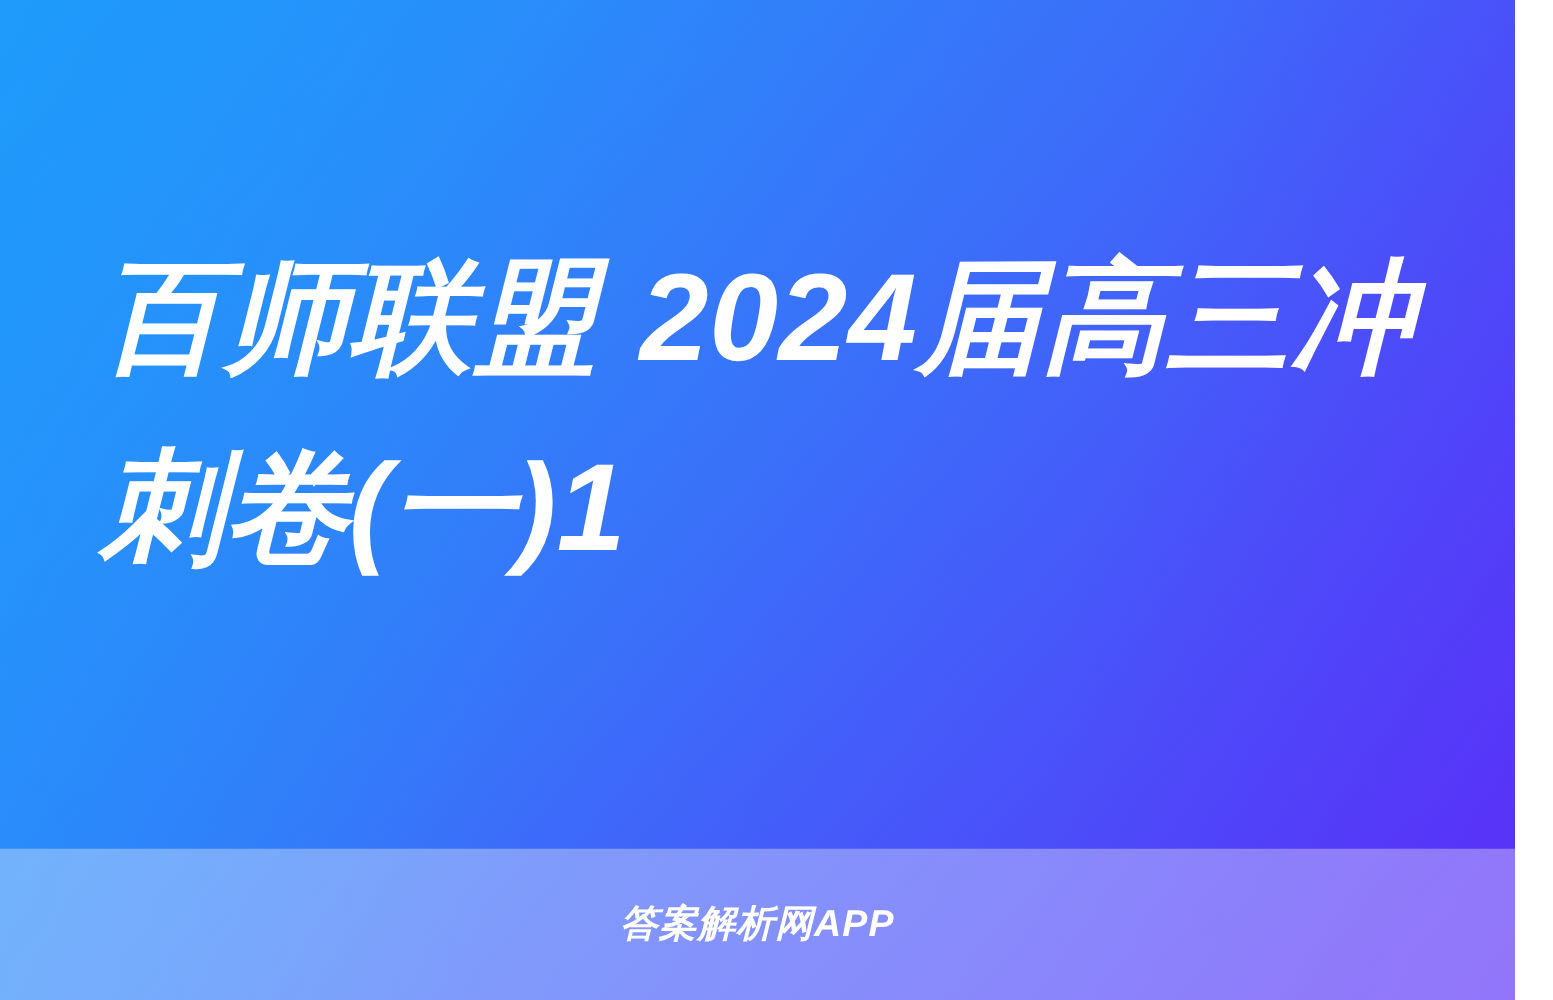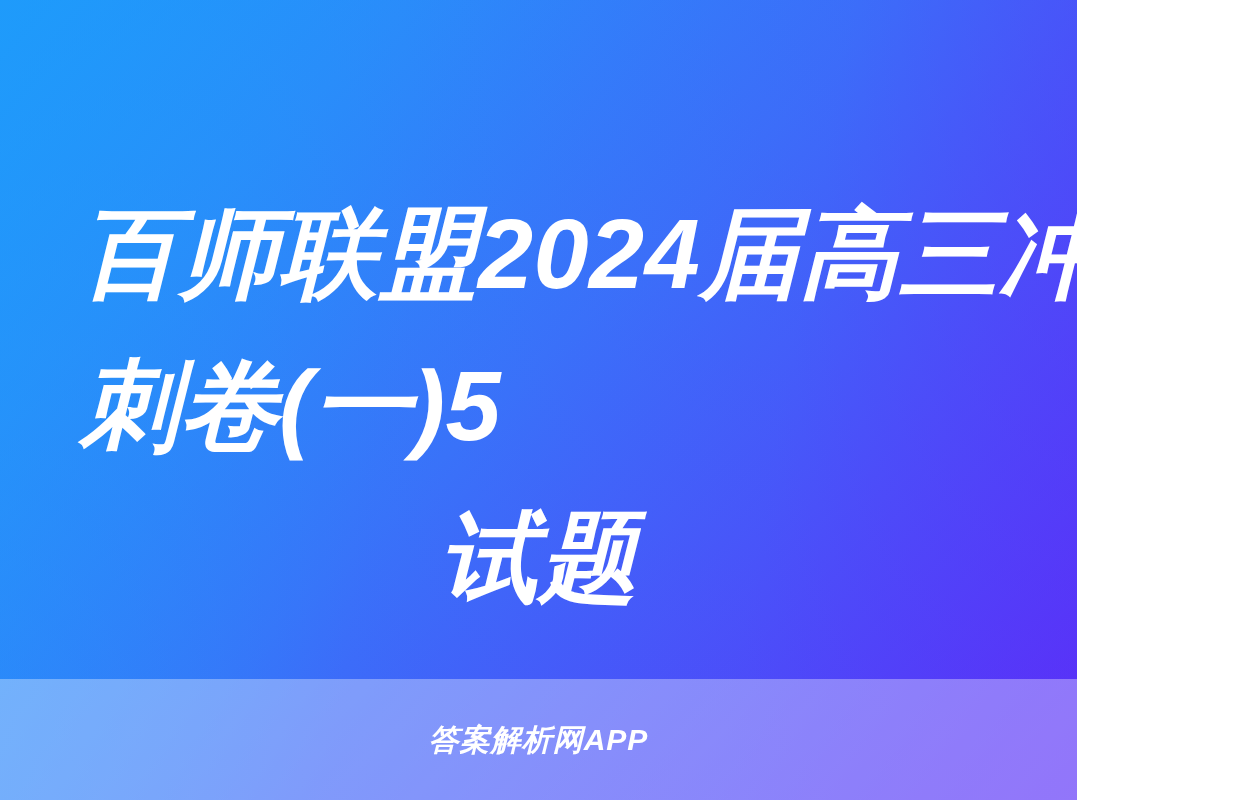--- a/index.html
+++ b/index.html
@@ -9,21 +9,21 @@
     background: #ffffff;
   }
 
   body {
     font-family: "Liberation Sans", "DejaVu Sans", sans-serif;
   }
 
   
   .poster {
     position: relative;
-    width: 1077px;
+    width: 1212px;
     height: 800px;
     overflow: hidden;
     background: linear-gradient(135deg,
                 #1e9bfb 0%,
                 #2b8cfa 22%,
                 #3a72f9 48%,
                 #4a52f9 72%,
                 #5a2ef8 100%);
   }
 
@@ -105,26 +105,23 @@
 <div class="poster">
 
   <div class="title-block">
 
     <div class="title-line stretch">
       <span>百师联盟</span>
       <span>2024届高三冲</span>
     </div>
 
     <div class="title-line stretch">
-      <span>刺卷(一)5</span>
+      <span>刺卷(一)1</span>
     </div>
 
-    <div class="title-line center">
-      <span>试题</span>
-    </div>
 
   </div>
 
   <div class="footer-bar">
     <div class="footer-text">答案解析网APP</div>
   </div>
 
 </div>
 
 </body></html>

